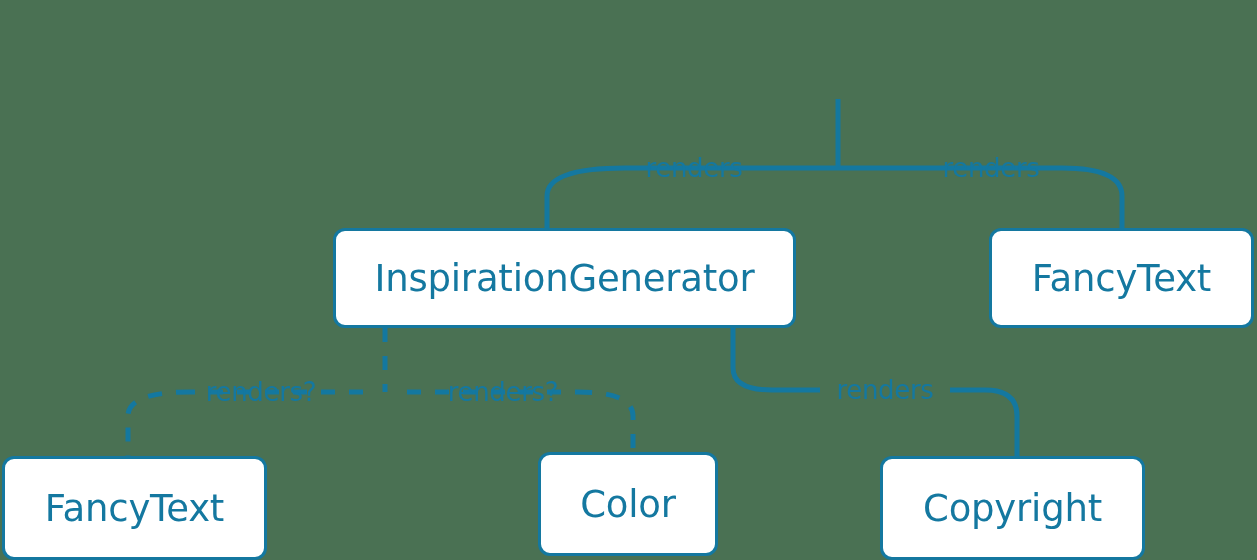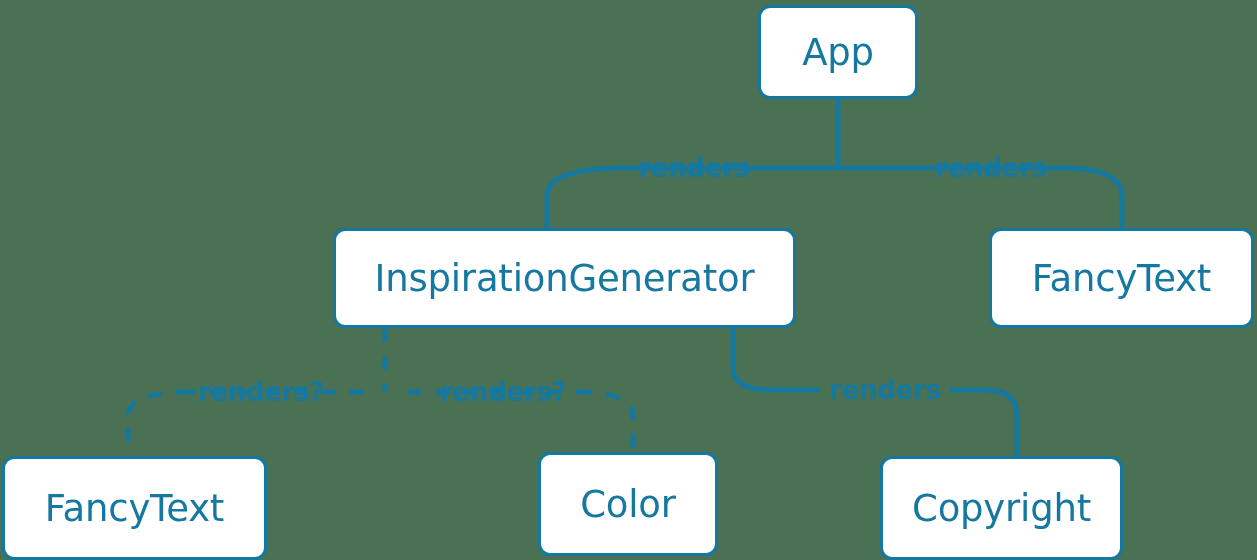--- a/index.html
+++ b/index.html
@@ -38,21 +38,21 @@
     color: #1478a0;
     font-size: 37px;
     font-weight: 400;
     letter-spacing: -0.2px;
     white-space: nowrap;
   }
   .edge-label {
     position: absolute;
     color: #1478a0;
     font-size: 26px;
-    font-weight: 700;
+    font-weight: 400;
     white-space: nowrap;
     transform: translate(-50%, -50%);
     letter-spacing: -0.3px;
   }
 </style>
 </head>
 <body>
 
 <div id="diagram-root">
 
@@ -76,41 +76,38 @@
       <path d="M 385 328 L 385 392"></path>
 
       <path d="M 363 392 L 190 392"></path>
       <path d="M 190 392 Q 128 392 128 416 L 128 456"></path>
 
       <path d="M 407 392 L 578 392"></path>
       <path d="M 578 392 Q 633 392 633 416 L 633 452"></path>
     </g>
   </svg>
 
-  <div class="node-box" style="left:758px; top:5px; width:160px; height:94px;">
-    <span>App</span>
-  </div>
 
   <div class="node-box" style="left:333px; top:228px; width:463px; height:100px;text-align:right;">
     <span>InspirationGenerator</span>
   </div>
 
   <div class="node-box" style="left:989px; top:228px; width:265px; height:100px;">
     <span>FancyText</span>
   </div>
 
   <div class="node-box" style="left:2px; top:456px; width:265px; height:104px;">
     <span>FancyText</span>
   </div>
 
   <div class="node-box" style="left:538px; top:452px; width:180px; height:104px;justify-content:center;">
     <span>Color</span>
   </div>
 
-  <div class="node-box" style="left:880px; top:456px; width:243px; height:104px;">
+  <div class="node-box" style="left:880px; top:456px; width:265px; height:104px;">
     <span>Copyright</span>
   </div>
 
   <div class="edge-label" style="left:694px; top:168px;">renders</div>
 
   <div class="edge-label" style="left:991px; top:168px;">renders</div>
 
   <div class="edge-label" style="left:261px; top:392px;">renders?</div>
 
   <div class="edge-label" style="left:503px; top:392px;">renders?</div>

